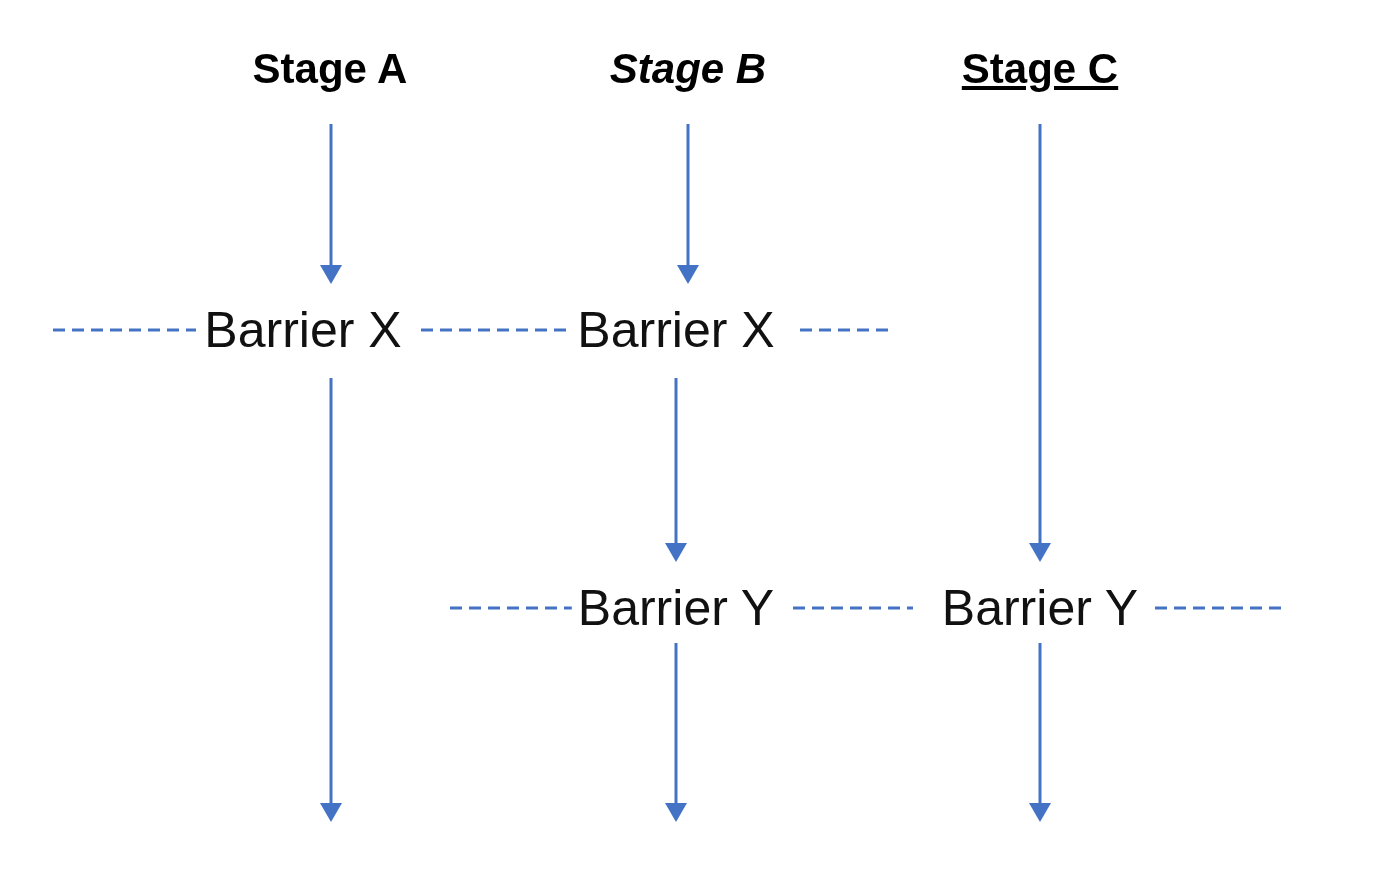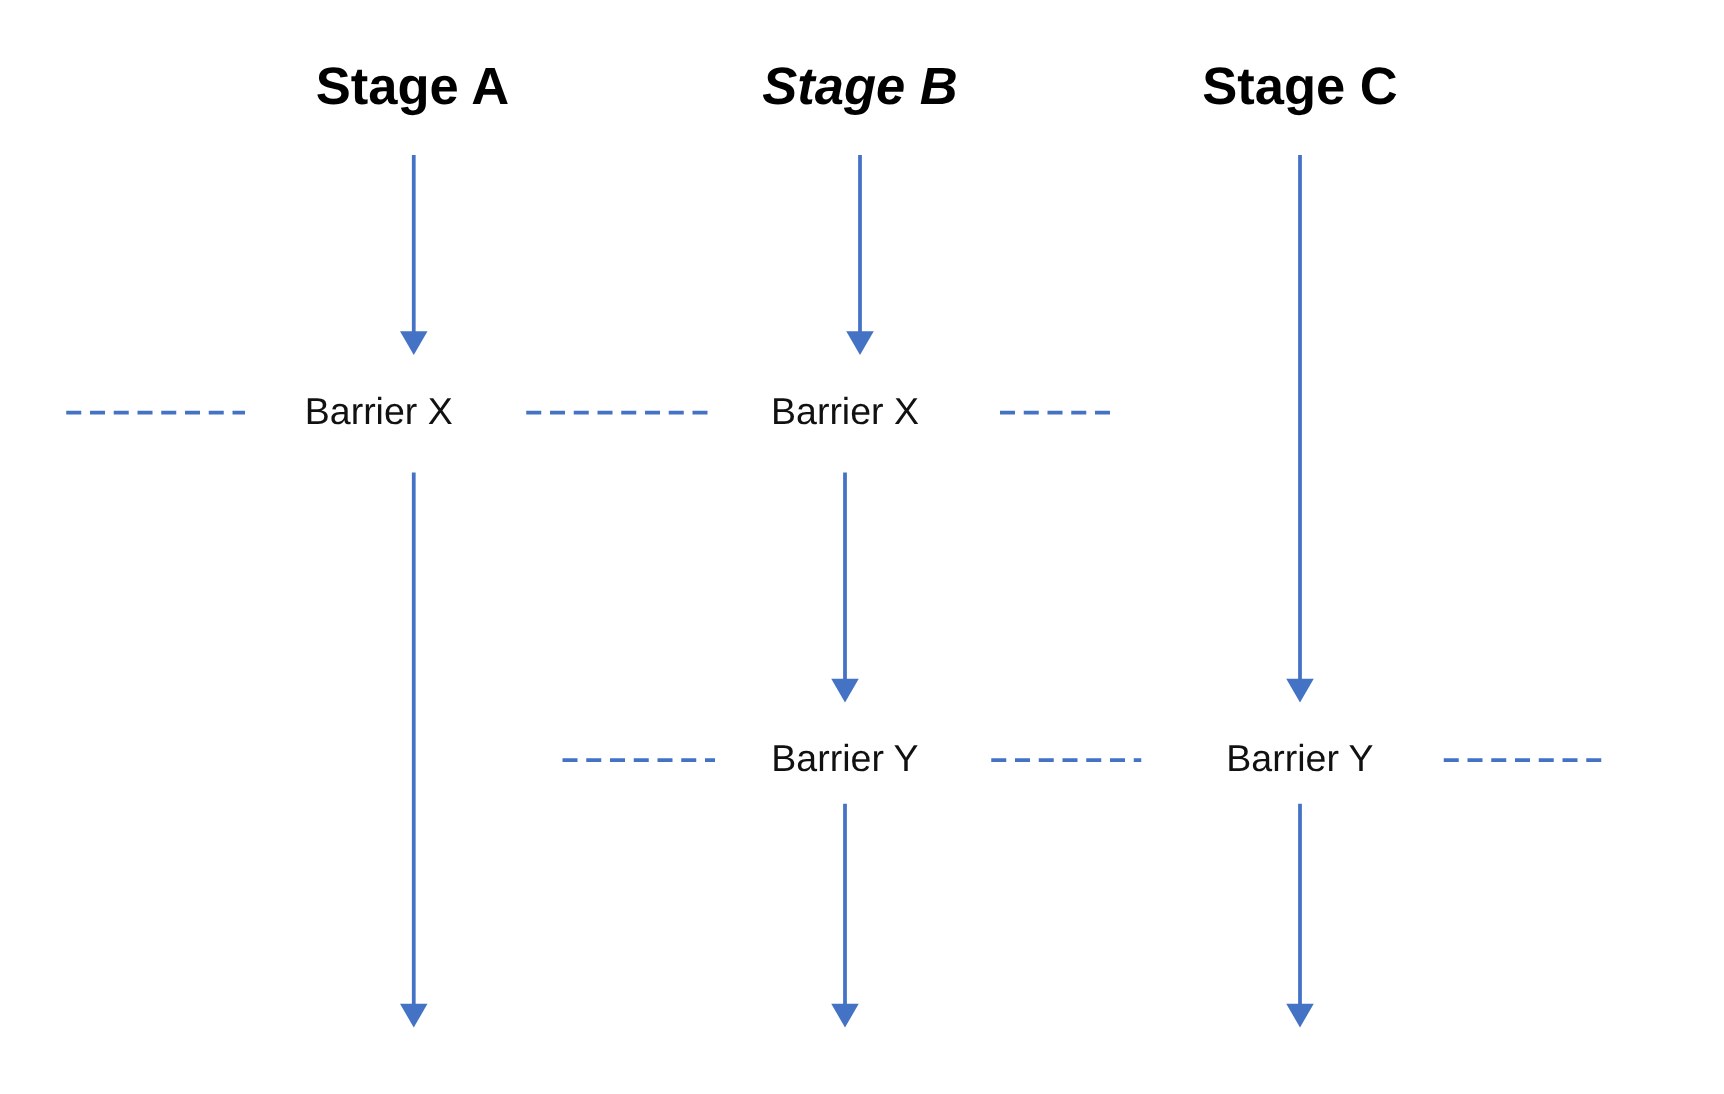--- a/index.html
+++ b/index.html
@@ -25,21 +25,21 @@
     line-height: 50px;
     color: #000000;
     white-space: nowrap;
     transform: translateX(-50%);
     text-align: center;
   }
   .barrier-label {
     position: absolute;
     font-family: "Liberation Sans", sans-serif;
     font-weight: 400;
-    font-size: 30px;
+    font-size: 50px;
     line-height: 50px;
     color: #111111;
     white-space: nowrap;
     transform: translate(-50%, -50%);
     text-align: center;
     background: #ffffff;
     padding: 0 6px;
     z-index: 3;
   }
   .arrow-svg {
@@ -54,21 +54,21 @@
   }
 </style>
 </head>
 <body>
 
 <div id="canvas">
 
   <div id="stage-labels">
       <div class="stage-label" style="left: 330px; top: 44px;">Stage A</div>
       <div class="stage-label" style="left: 688px; top: 44px; font-style: italic;">Stage B</div>
-      <div class="stage-label" style="left: 1040px; top: 44px;">Stage C</div>
+      <div class="stage-label" style="left: 1040px; top: 44px; text-decoration: underline;">Stage C</div>
     </div>
 
   <div id="arrows">
       <svg class="arrow-svg" width="26" height="164" style="left: 318px; top: 122px;">
         <line x1="13" y1="2" x2="13" y2="146" stroke="#4472C4" stroke-width="3"></line>
         <polygon points="2,143 24,143 13,162" fill="#4472C4"></polygon>
       </svg>
       <svg class="arrow-svg" width="26" height="164" style="left: 675px; top: 122px;">
         <line x1="13" y1="2" x2="13" y2="146" stroke="#4472C4" stroke-width="3"></line>
         <polygon points="2,143 24,143 13,162" fill="#4472C4"></polygon>

